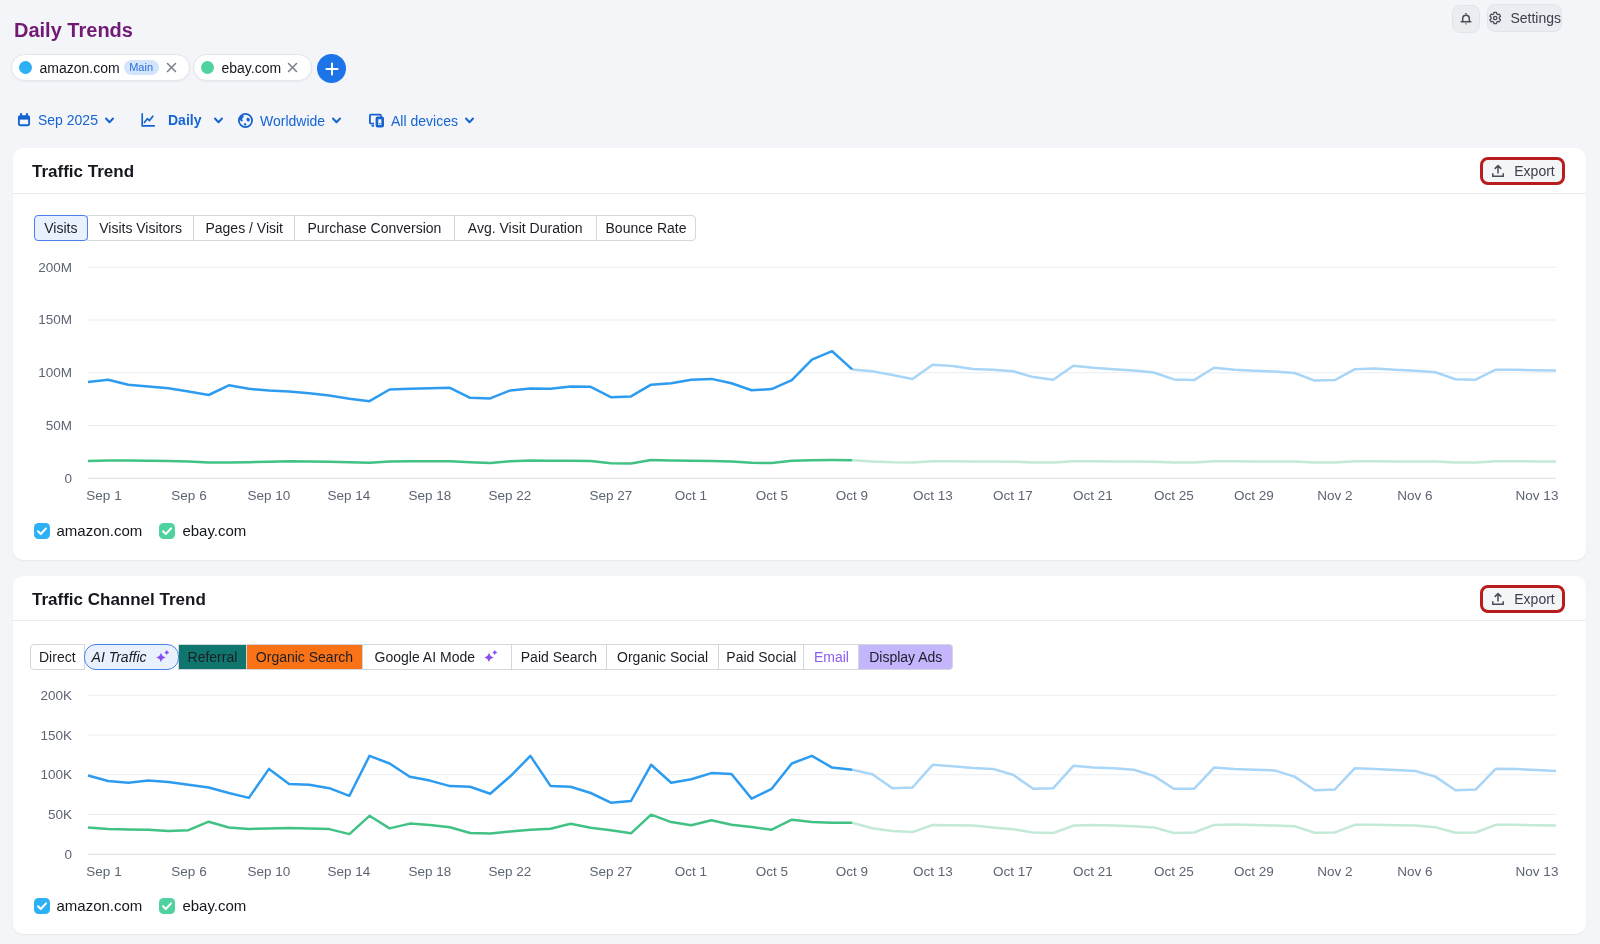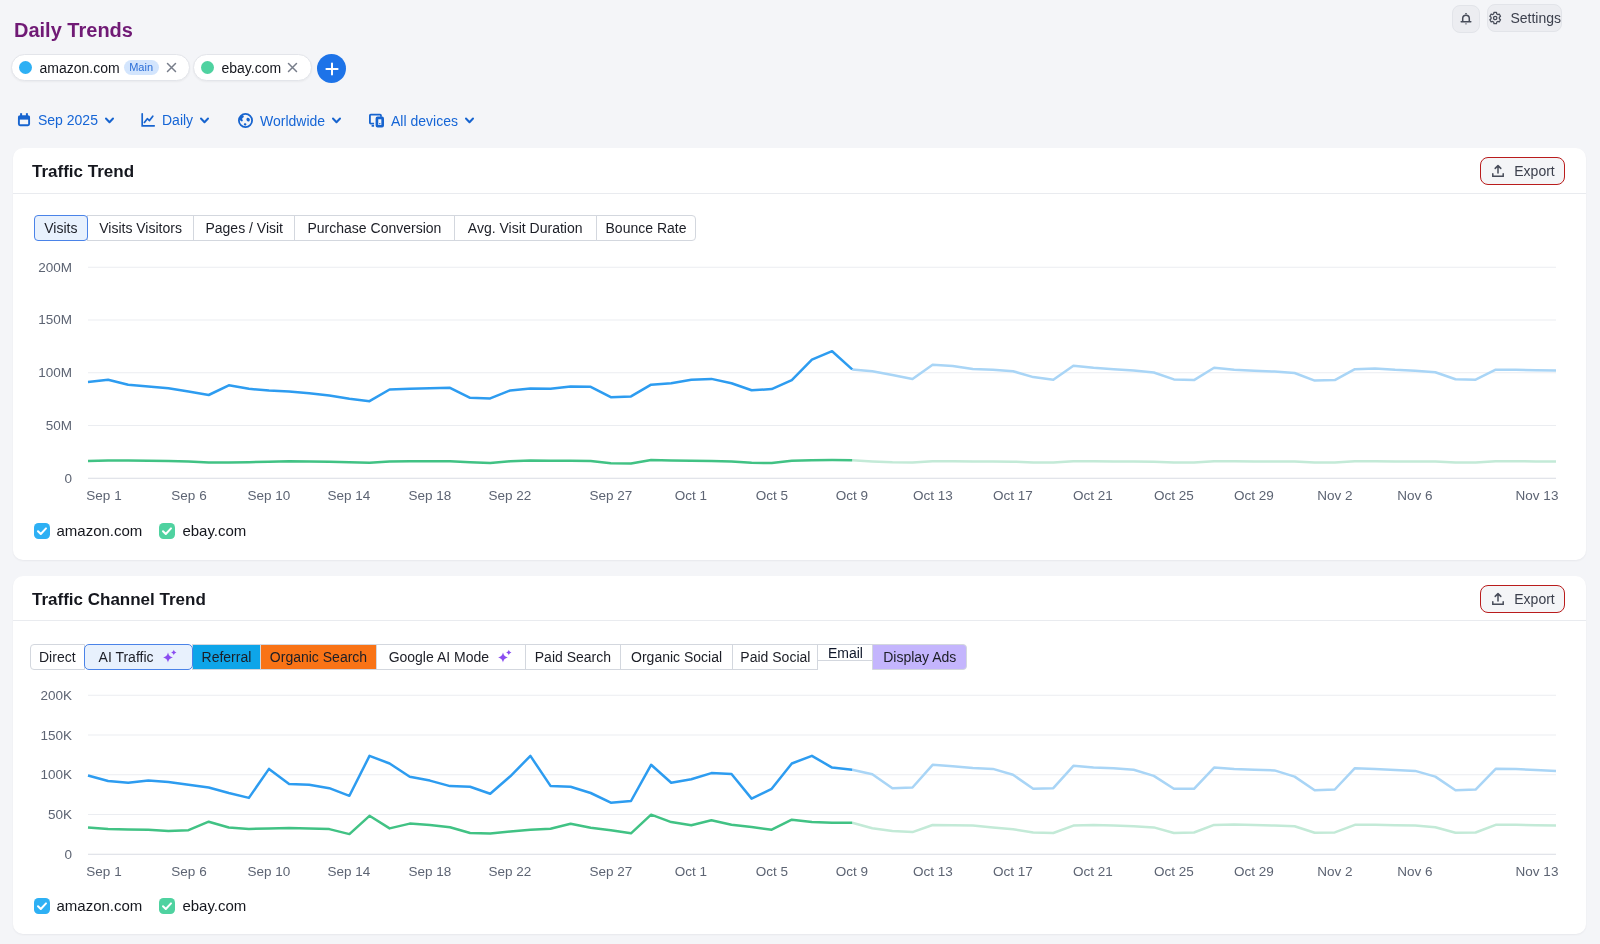--- a/index.html
+++ b/index.html
@@ -1,19 +1,19 @@
 <!DOCTYPE html>
 <html><head><meta charset="utf-8">
 <style>
 html,body{margin:0;padding:0;background:#f4f5f8;font-family:"Liberation Sans",sans-serif;}
 .ax{font:13.5px "Liberation Sans",sans-serif;fill:#5d6473;}
 .card{position:absolute;left:13px;width:1573px;background:#fff;border-radius:10px;box-shadow:0 1px 2px rgba(30,34,48,.06);}
 .ctitle{position:absolute;left:32px;font-size:17px;font-weight:700;color:#15171e;}
 .btn{position:absolute;height:28px;box-sizing:border-box;background:#ecedf1;border:1px solid #e2e4e9;border-radius:8px;display:flex;align-items:center;justify-content:center;font-size:14px;color:#3c404d;gap:8px;}
-.expbtn{position:absolute;height:28px;box-sizing:border-box;background:#f4f5f7;border:1px solid #b91c1c;border-radius:8px;display:flex;align-items:center;justify-content:center;font-size:14px;color:#3c404d;gap:8px;width:85px;}
+.expbtn{position:absolute;height:28px;box-sizing:border-box;background:#f4f5f7;border:3px solid #b91c1c;border-radius:8px;display:flex;align-items:center;justify-content:center;font-size:14px;color:#3c404d;gap:8px;width:85px;}
 </style></head>
 <body style="width:1600px;height:944px;position:relative;overflow:hidden;">
 
 <div style="position:absolute;left:14px;top:7px;font-size:20px;font-weight:700;color:#701a75;margin-top:12px;">Daily Trends</div>
 <div class="btn" style="left:1452px;top:5px;width:28px;">
     <svg width="16" height="16" viewBox="0 0 16 16" fill="none" stroke="#474c59" stroke-width="1.5">
       <path d="M8 2.1v1.2"></path>
       <path d="M4.7 10.7V7.5a3.3 3.3 0 0 1 6.6 0v3.2"></path>
       <path d="M3.2 10.8h9.6" stroke-linecap="round"></path>
       <path d="M6.9 12.6 8 13.7l1.1-1.1z" fill="#474c59" stroke="none"></path>
@@ -58,21 +58,21 @@
         <rect x="2.9" y="4.2" width="10.2" height="9" rx="1.2" stroke="#1764cf" stroke-width="1.9"></rect>
         <rect x="2.4" y="4.2" width="11.2" height="3.4" fill="#1764cf"></rect>
         <rect x="4.1" y="1.2" width="2" height="3.4" fill="#1764cf"></rect>
         <rect x="9.9" y="1.2" width="2" height="3.4" fill="#1764cf"></rect>
       </svg>
       <span>Sep 2025</span>
       <svg width="11" height="11" viewBox="0 0 10 10" fill="none" stroke="#1764cf" stroke-width="1.8">
         <path d="M1.8 3.2 5 6.6l3.2-3.4" stroke-linecap="round" stroke-linejoin="round"></path>
       </svg>
     </span>
-  <span style="position:absolute;left:124px;top:0;display:flex;align-items:center;gap:6px;white-space:nowrap;">
+  <span style="position:absolute;left:124px;top:0;display:flex;align-items:center;gap:12px;white-space:nowrap;font-weight:bold;">
       <svg width="16" height="16" viewBox="0 0 16 16" fill="none" stroke="#1764cf" stroke-width="1.7">
         <path d="M2.2 1.8v12h12" stroke-linecap="round"></path>
         <path d="M4.4 10.4 7.3 6.7l2.2 1.9 3.3-4.4" stroke-linecap="round" stroke-linejoin="round"></path>
       </svg>
       <span>Daily</span>
       <svg width="11" height="11" viewBox="0 0 10 10" fill="none" stroke="#1764cf" stroke-width="1.8">
         <path d="M1.8 3.2 5 6.6l3.2-3.4" stroke-linecap="round" stroke-linejoin="round"></path>
       </svg>
     </span>
   <span style="position:absolute;left:221px;top:0;display:flex;align-items:center;gap:6px;white-space:nowrap;">
@@ -179,38 +179,38 @@
 <div class="expbtn" style="left:1480px;top:585px;">
     <svg width="16" height="16" viewBox="0 0 16 16" fill="none" stroke="#474c59" stroke-width="1.5">
       <path d="M8 10V2.8M5.2 5.4 8 2.6l2.8 2.8" stroke-linecap="round" stroke-linejoin="round"></path>
       <path d="M2.8 10.8v2.4h10.4v-2.4" stroke-linecap="round"></path>
     </svg>
     <span>Export</span>
   </div>
 <div style="position:absolute;left:13px;top:620px;width:1573px;height:1px;background:#e9ebef;"></div>
 <div style="position:absolute;left:30px;top:644px;height:26px;display:flex;">
     <div style="position:relative;display:flex;align-items:center;justify-content:center;height:26px;box-sizing:border-box;font-size:14px;color:#1c1e26;white-space:nowrap;padding:0 8px;background:#fff;border:1px solid #d3d7de;border-radius:4px 0 0 4px;">Direct</div>
-    <div style="position:relative;display:flex;align-items:center;justify-content:center;height:26px;box-sizing:border-box;font-size:14px;color:#1c1e26;white-space:nowrap;padding:0 14px;background:#e8f1fd;border:1px solid #4a83e8;border-radius:5px;z-index:2;margin-left:-1px;">AI Traffic<span style="margin-left:8px;display:inline-flex;">
+    <div style="position:relative;display:flex;align-items:center;justify-content:center;height:26px;box-sizing:border-box;font-size:14px;color:#1c1e26;white-space:nowrap;padding:0 7px;background:#e8f1fd;border:1px solid #4a83e8;border-radius:12px;z-index:2;margin-left:-1px;font-style:italic;">AI Traffic<span style="margin-left:8px;display:inline-flex;">
         <svg width="16" height="16" viewBox="0 0 16 16" fill="#8a4df0">
           <path d="M6 3.6c.9 3.1 1.8 4 4.9 4.9-3.1.9-4 1.8-4.9 4.9-.9-3.1-1.8-4-4.9-4.9 3.1-.9 4-1.8 4.9-4.9z"></path>
           <path d="M11.8.8c.5 1.7 1 2.2 2.7 2.7-1.7.5-2.2 1-2.7 2.7-.5-1.7-1-2.2-2.7-2.7 1.7-.5 2.2-1 2.7-2.7z"></path>
         </svg>
       </span></div>
-    <div style="position:relative;display:flex;align-items:center;justify-content:center;height:26px;box-sizing:border-box;font-size:14px;color:#1c1e26;white-space:nowrap;padding:0 9px;background:#0ea5e9;border:1px solid #d3d7de;margin-left:-1px;">Referral</div>
+    <div style="position:relative;display:flex;align-items:center;justify-content:center;height:26px;box-sizing:border-box;font-size:14px;color:#1c1e26;white-space:nowrap;padding:0 9px;background:#0f766e;border:1px solid #d3d7de;margin-left:-1px;">Referral</div>
     <div style="position:relative;display:flex;align-items:center;justify-content:center;height:26px;box-sizing:border-box;font-size:14px;color:#1c1e26;white-space:nowrap;padding:0 8.5px;background:#f97316;border:1px solid #d3d7de;margin-left:-1px;">Organic Search</div>
     <div style="position:relative;display:flex;align-items:center;justify-content:center;height:26px;box-sizing:border-box;font-size:14px;color:#1c1e26;white-space:nowrap;padding:0 12px;background:#fff;border:1px solid #d3d7de;margin-left:-1px;">Google AI Mode<span style="margin-left:8px;display:inline-flex;">
         <svg width="16" height="16" viewBox="0 0 16 16" fill="#8a4df0">
           <path d="M6 3.6c.9 3.1 1.8 4 4.9 4.9-3.1.9-4 1.8-4.9 4.9-.9-3.1-1.8-4-4.9-4.9 3.1-.9 4-1.8 4.9-4.9z"></path>
           <path d="M11.8.8c.5 1.7 1 2.2 2.7 2.7-1.7.5-2.2 1-2.7 2.7-.5-1.7-1-2.2-2.7-2.7 1.7-.5 2.2-1 2.7-2.7z"></path>
         </svg>
       </span></div>
     <div style="position:relative;display:flex;align-items:center;justify-content:center;height:26px;box-sizing:border-box;font-size:14px;color:#1c1e26;white-space:nowrap;padding:0 8.75px;background:#fff;border:1px solid #d3d7de;margin-left:-1px;">Paid Search</div>
     <div style="position:relative;display:flex;align-items:center;justify-content:center;height:26px;box-sizing:border-box;font-size:14px;color:#1c1e26;white-space:nowrap;padding:0 10.25px;background:#fff;border:1px solid #d3d7de;margin-left:-1px;">Organic Social</div>
     <div style="position:relative;display:flex;align-items:center;justify-content:center;height:26px;box-sizing:border-box;font-size:14px;color:#1c1e26;white-space:nowrap;padding:0 7px;background:#fff;border:1px solid #d3d7de;margin-left:-1px;">Paid Social</div>
-    <div style="position:relative;display:flex;align-items:center;justify-content:center;height:17px;box-sizing:border-box;font-size:14px;color:#0f172a;white-space:nowrap;padding:0 9.5px;background:#fff;border:1px solid #d3d7de;margin-left:-1px;">Email</div>
+    <div style="position:relative;display:flex;align-items:center;justify-content:center;height:26px;box-sizing:border-box;font-size:14px;color:#8b5cf6;white-space:nowrap;padding:0 9.5px;background:#fff;border:1px solid #d3d7de;margin-left:-1px;">Email</div>
     <div style="position:relative;display:flex;align-items:center;justify-content:center;height:26px;box-sizing:border-box;font-size:14px;color:#1c1e26;white-space:nowrap;padding:0 9.75px;background:#c4b5fd;border:1px solid #d3d7de;margin-left:-1px;border-radius:0 4px 4px 0;">Display Ads</div>
   </div>
 <svg width="1572" height="200" viewBox="0 0 1572 200" style="position:absolute;left:0;top:686px">
 <g transform="translate(0,-686)">
 <line x1="88" x2="1556" y1="695.25" y2="695.25" stroke="#ebedf1" stroke-width="1"></line>
 <line x1="88" x2="1556" y1="735.00" y2="735.00" stroke="#ebedf1" stroke-width="1"></line>
 <line x1="88" x2="1556" y1="774.75" y2="774.75" stroke="#ebedf1" stroke-width="1"></line>
 <line x1="88" x2="1556" y1="814.50" y2="814.50" stroke="#ebedf1" stroke-width="1"></line>
 <line x1="88" x2="1556" y1="854.25" y2="854.25" stroke="#d9dce3" stroke-width="1"></line>
 <text x="72" y="700" text-anchor="end" class="ax">200K</text>

